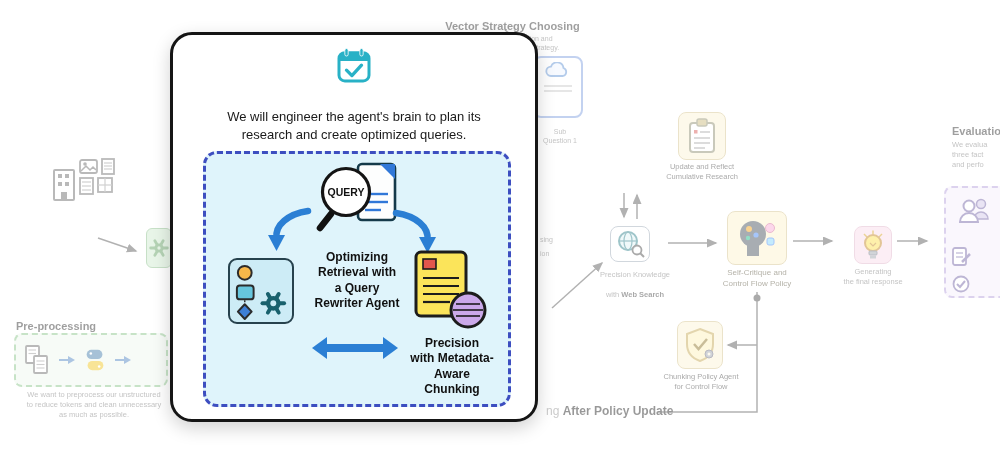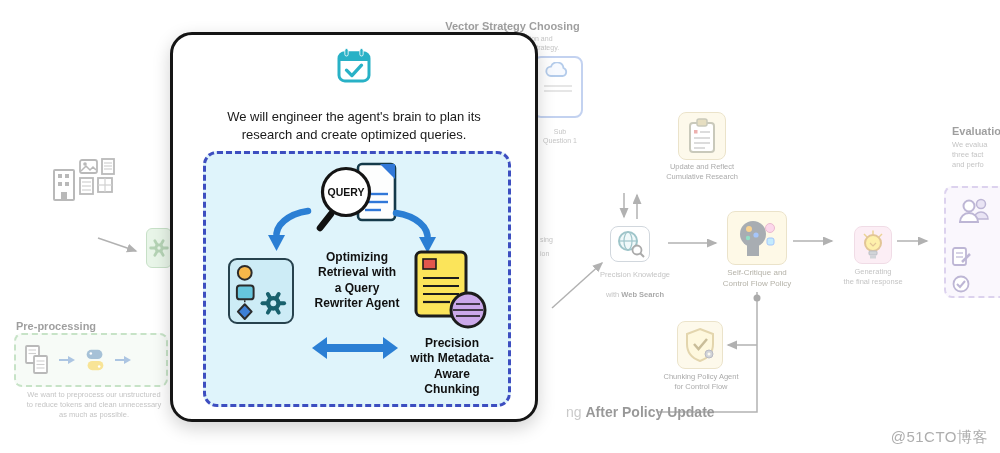--- a/index.html
+++ b/index.html
@@ -13,21 +13,21 @@
   .icon-box { border-radius:8px; display:flex; align-items:center; justify-content:center; }
   .yellow-box { background:#fcf3d3; border:1.5px solid #d3c28c; }
   .white-box { background:#fff; border:1.5px solid #9aa7b5; }
   .pink-box { background:#fadbe9; border:1.5px solid #e0b3c9; }
   .blue-node { background:#fff; border:2px solid #7b9ce0; border-radius:8px; text-align:center; padding-top:4px; }
   .mini-line { width:60%; height:2px; background:#c9c9c9; margin:3px auto 0; }
   .green-tool { background:#cde9cd; border:1.5px solid #84bb84; border-radius:6px; display:flex; align-items:center; justify-content:center; }
   .green-dashed { border:2px dashed #84c284; background:#eef8ee; border-radius:8px; display:flex; align-items:center; padding:0 8px; gap:7px; }
   .purple-dashed { border:2px dashed #b39ddb; background:#f5effb; border-radius:8px; }
   .frag { color:#8a8a8a; font-weight:normal; }
-  .after-policy { font-size:14px; color:#222;margin-left:20px; }
+  .after-policy { font-size:12px; color:#222; }
   .after-policy b { color:#1c1c1c; }
 
   .modal { position:absolute; left:170px; top:32px; width:368px; height:390px; background:#fff;
            border:3px solid #151515; border-radius:22px; box-shadow:0 6px 18px rgba(0,0,0,0.18); z-index:10; }
   .cal-wrap { display:flex; justify-content:center; margin-top:11px; }
   .modal-title { font-size:17px; font-weight:bold; color:#000; text-align:center; margin-top:5px; letter-spacing:0.1px; }
   .modal-subtitle { font-size:13px; color:#1a1a1a; text-align:center; margin-top:22px; line-height:1.35; white-space:pre-line; }
   .dashed-box { position:absolute; left:30px; top:116px; width:308px; height:256px; border:3px dashed #3d4ec0;
                 border-radius:14px; background:#dff4fb; }
   .m-lbl { position:absolute; font-size:12px; font-weight:bold; color:#101010; text-align:center; line-height:1.28; white-space:pre-line; }
@@ -342,14 +342,13 @@
 Chunking</div>
 
       <svg class="abs" style="left:106px;top:182px" width="86" height="24" viewBox="0 0 86 24">
         <line x1="13" y1="12" x2="73" y2="12" stroke="#2b7fd4" stroke-width="8"></line>
         <polygon points="15,1 15,23 0,12" fill="#2b7fd4"></polygon>
         <polygon points="71,1 71,23 86,12" fill="#2b7fd4"></polygon>
       </svg>
     </div>
   </div>
 
-  <div class="watermark">@51CTO博客</div>
 </div>
 
 </body></html>

